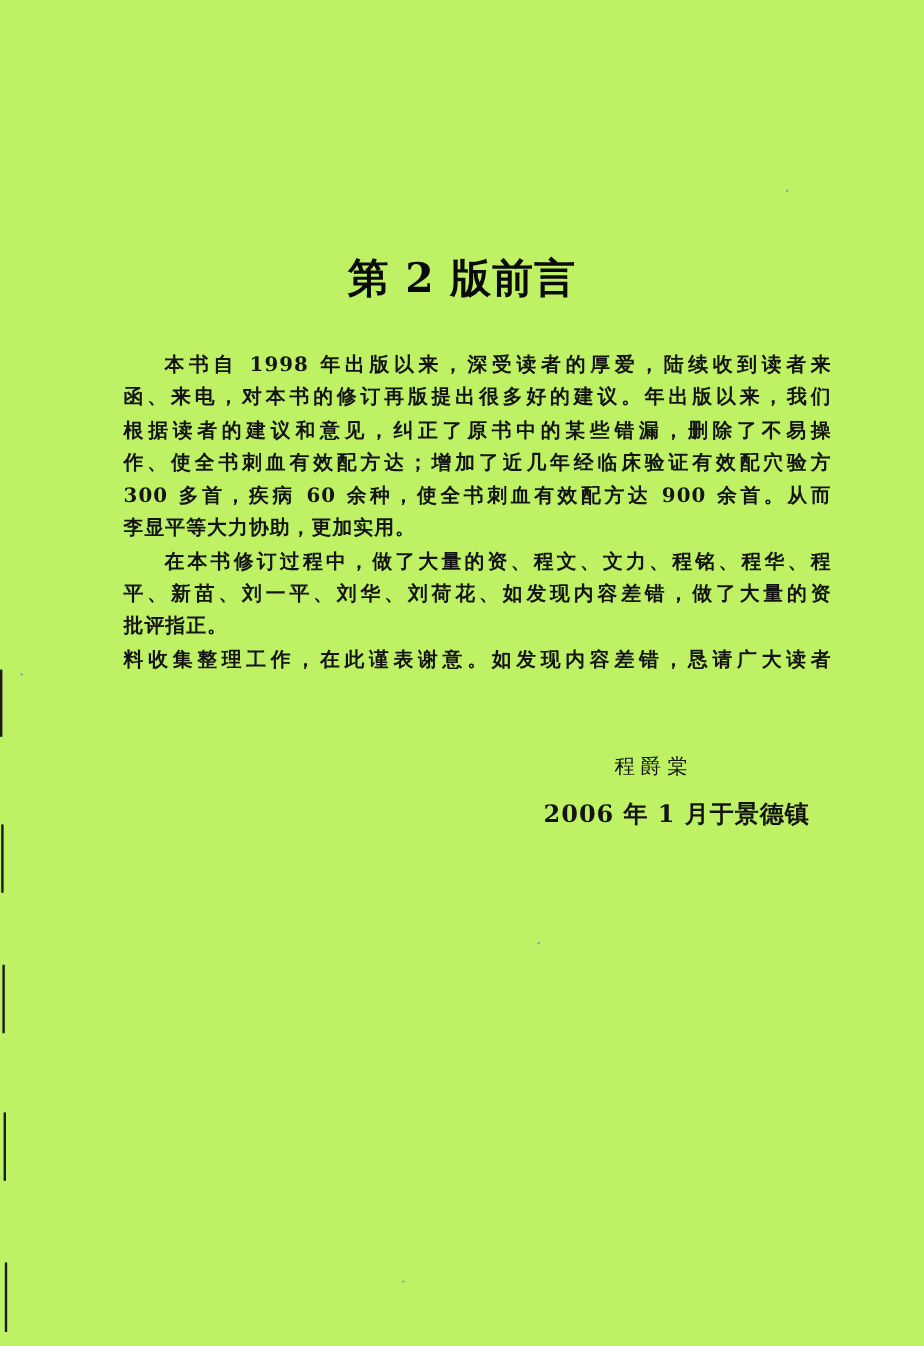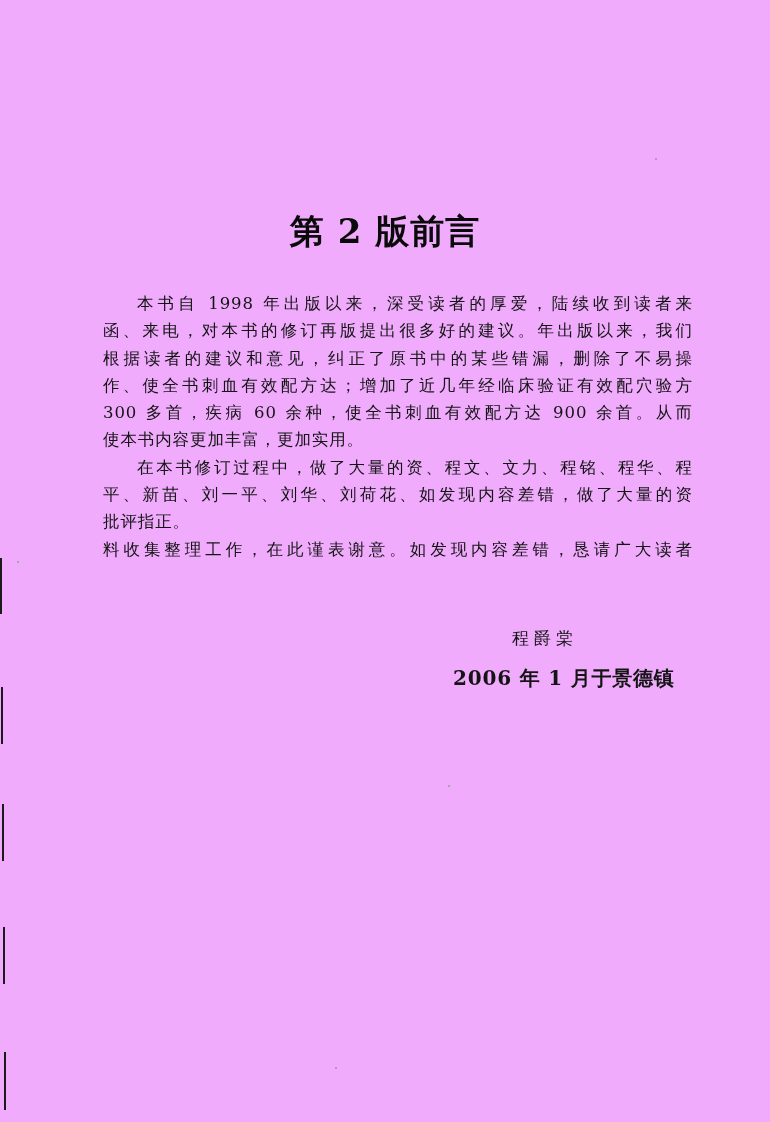--- a/index.html
+++ b/index.html
@@ -13,21 +13,21 @@
     position: relative;
     overflow: hidden;
     font-family: "DejaVu Serif", "Liberation Serif", serif;
     color: #111111;
   }
   .page {
     position: absolute;
     left: 0; top: 0;
     width: 770px;
     height: 1122px;
-    background: #f0abfc;
+    background: #bef264;
   }
   .title {
     position: absolute;
     top: 186px;
     left: 0;
     width: 770px;
     text-align: center;
     font-size: 34px;
     font-weight: bold;
     letter-spacing: 1px;
@@ -39,21 +39,21 @@
     left: 103px;
     top: 290px;
     width: 590px;
   }
   .para {
     margin: 0;
     font-size: 16.5px;
     line-height: 27.3px;
     text-align: justify;
     text-align-last: left;
-    font-weight: normal;
+    font-weight: bold;
     letter-spacing: 0.9px;
     color: #141414;
   }
   .para .line {
     display: block;
     white-space: nowrap;
     text-align-last: justify;
     text-align: justify;
   }
   .para .line.last {
@@ -111,21 +111,21 @@
 
   <h1 class="title">第 2 版前言</h1>
 
   <div class="body-text">
     <p class="para">
       <span class="line indent">本书自 1998 年出版以来，深受读者的厚爱，陆续收到读者来</span>
       <span class="line">函、来电，对本书的修订再版提出很多好的建议。年出版以来，我们</span>
       <span class="line">根据读者的建议和意见，纠正了原书中的某些错漏，删除了不易操</span>
       <span class="line">作、使全书刺血有效配方达；增加了近几年经临床验证有效配穴验方</span>
       <span class="line">300 多首，疾病 60 余种，使全书刺血有效配方达 900 余首。从而</span>
-      <span class="line last">使本书内容更加丰富，更加实用。</span>
+      <span class="line last">李显平等大力协助，更加实用。</span>
     </p>
     <p class="para">
       <span class="line indent">在本书修订过程中，做了大量的资、程文、文力、程铭、程华、程</span>
       <span class="line">平、新苗、刘一平、刘华、刘荷花、如发现内容差错，做了大量的资</span>
       <span class="line last">批评指正。</span>
       <span class="line">料收集整理工作，在此谨表谢意。如发现内容差错，恳请广大读者</span>
     </p>
   </div>
 
   <div class="sig-name">程爵棠</div>

